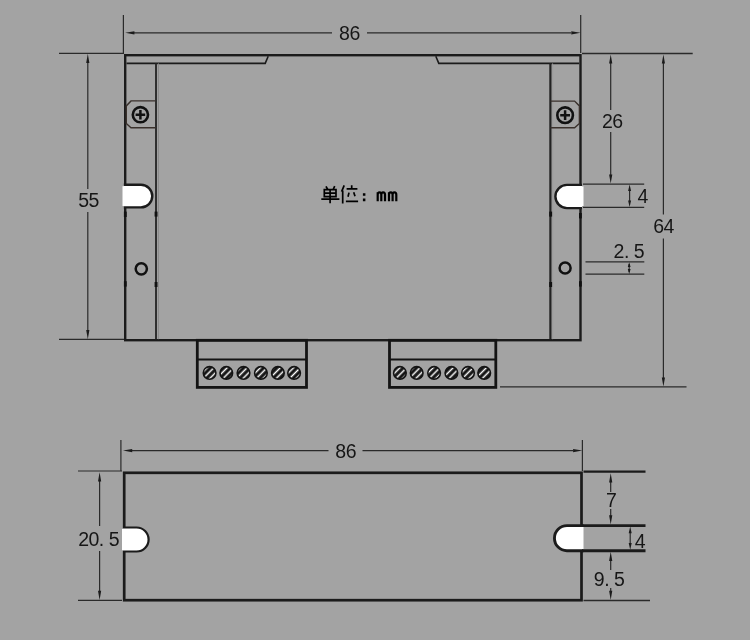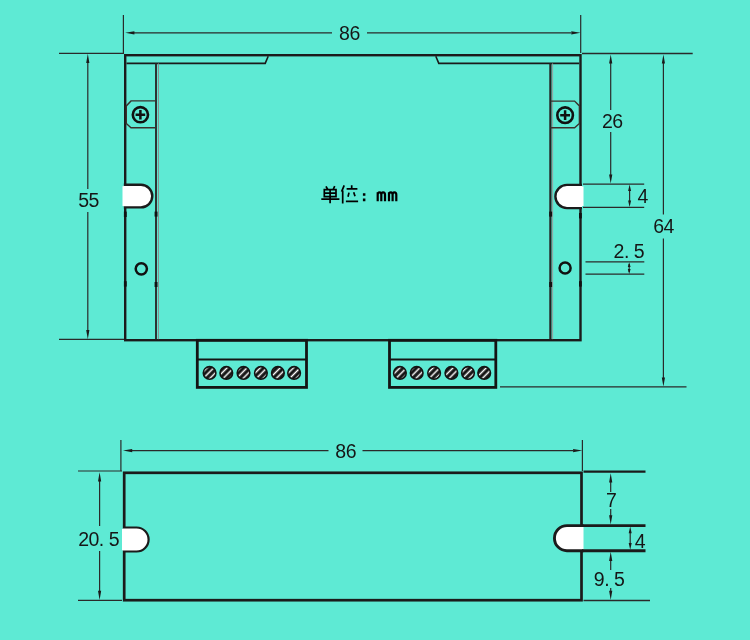--- a/index.html
+++ b/index.html
@@ -1,16 +1,16 @@
 <!DOCTYPE html>
 <html><head>
 <meta charset="utf-8">
 <style>
   html,body{margin:0;padding:0;background:#fff;}
-  .wrap{width:750px;height:640px;position:relative;background:#5eead4;overflow:hidden;}
+  .wrap{width:750px;height:640px;position:relative;background:#a3a3a3;overflow:hidden;}
   svg{position:absolute;top:0;left:0;}
   text{font-family:"Liberation Sans",sans-serif;fill:#161616;}
 </style>
 </head>
 <body>
 <div class="wrap">
 <svg width="750" height="640" viewBox="0 0 750 640">
 <defs>
   <pattern id="hatch" width="4.7" height="4.7" patternUnits="userSpaceOnUse" patternTransform="rotate(-45)">
     <rect width="4.7" height="4.7" fill="#141414"></rect>

